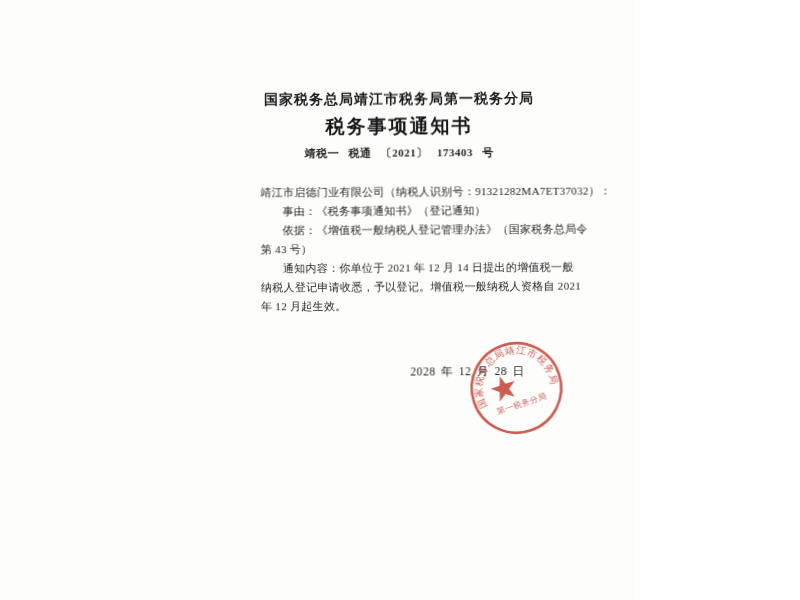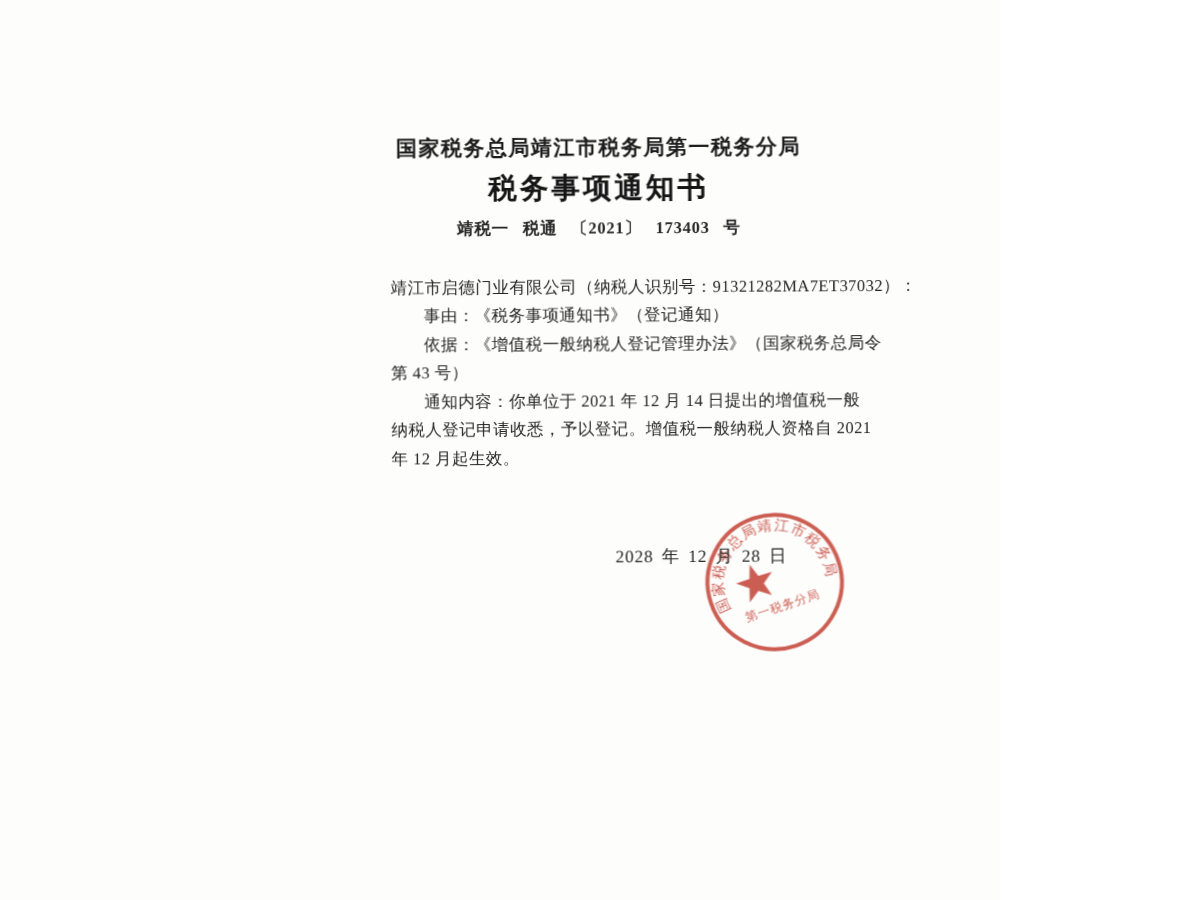--- a/index.html
+++ b/index.html
@@ -8,21 +8,20 @@
     background: #ffffff;
   }
   .page {
     position: relative;
     width: 635px;
     height: 600px;
     overflow: hidden;
     background: #fdfdfc;
     font-family: "Liberation Serif", serif;
     color: #222222;
-    padding-left: 32px;
   }
   .doc {
     position: absolute;
     inset: 0;
     transform: rotate(-0.3deg);
   }
   .doc-header {
     position: absolute;
     top: 90px;
     left: 0;

